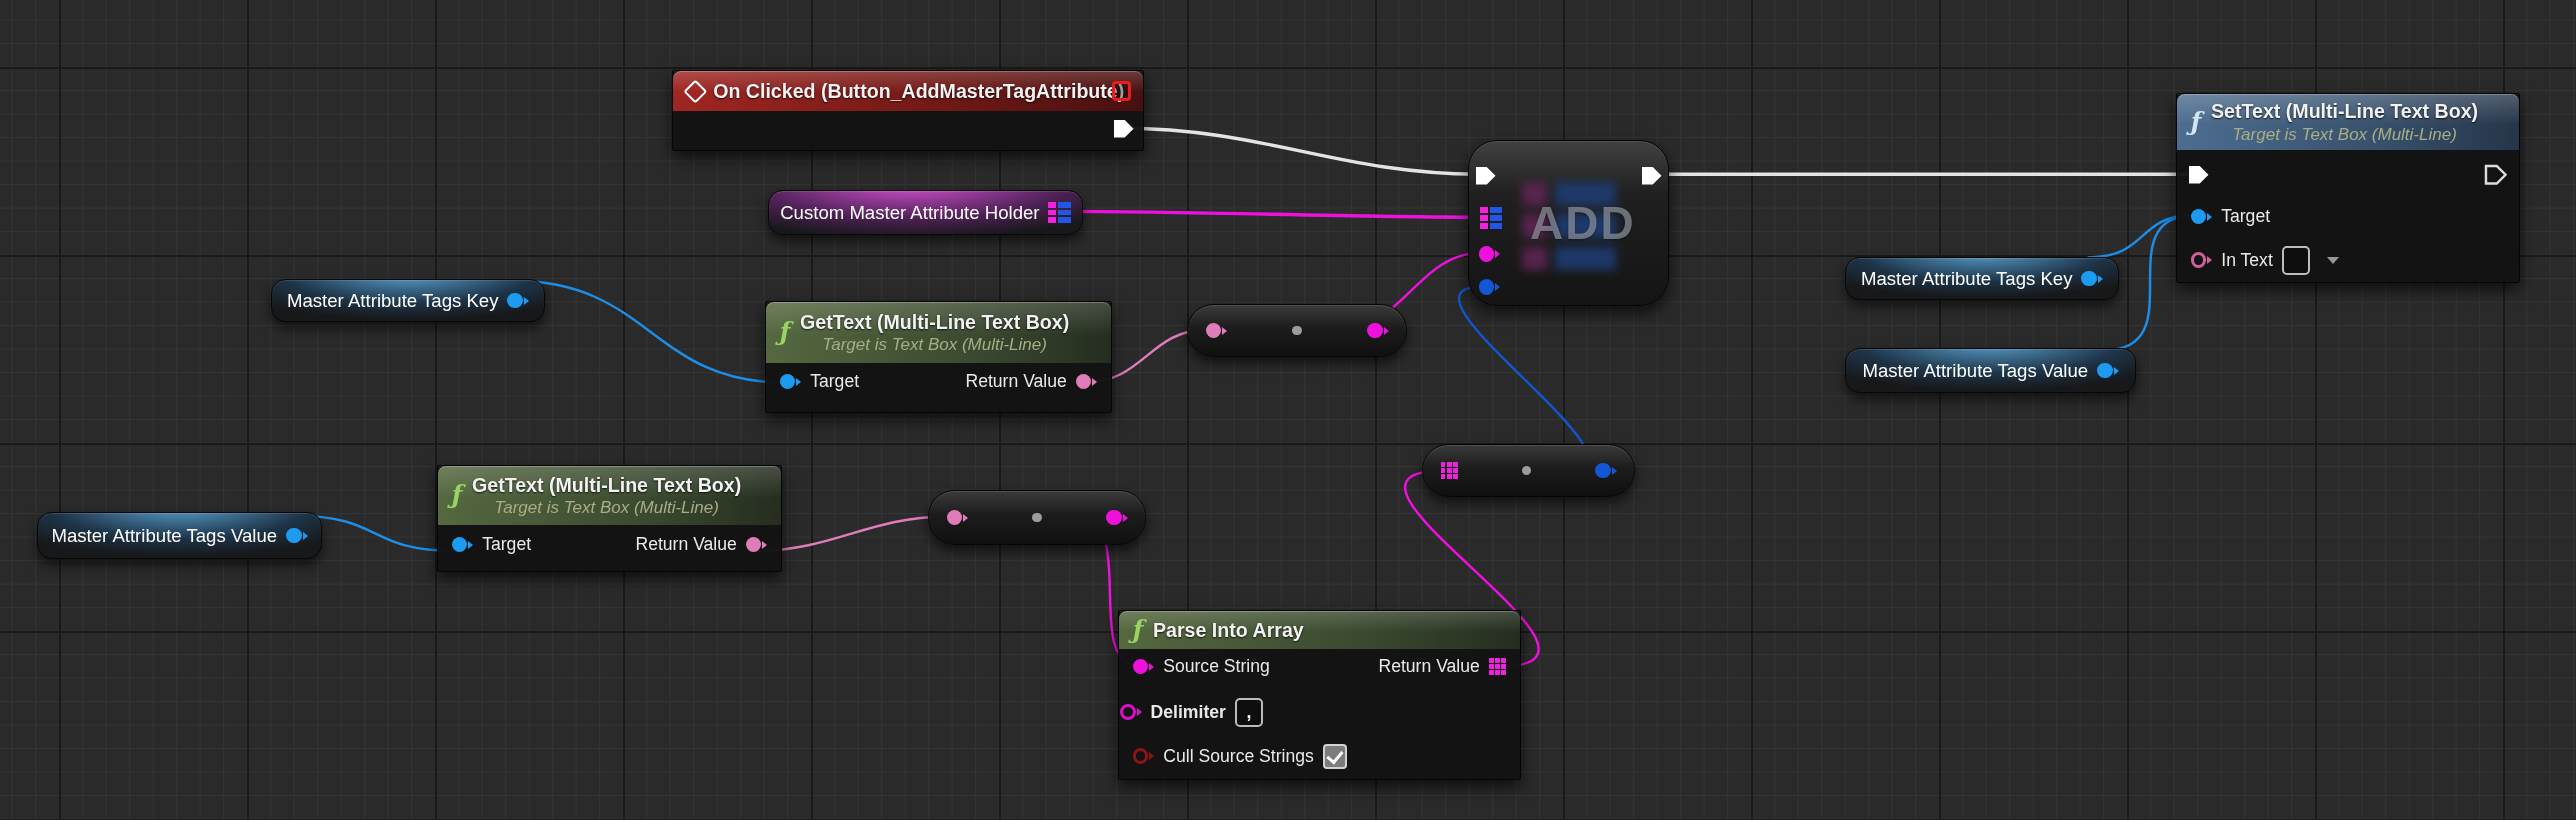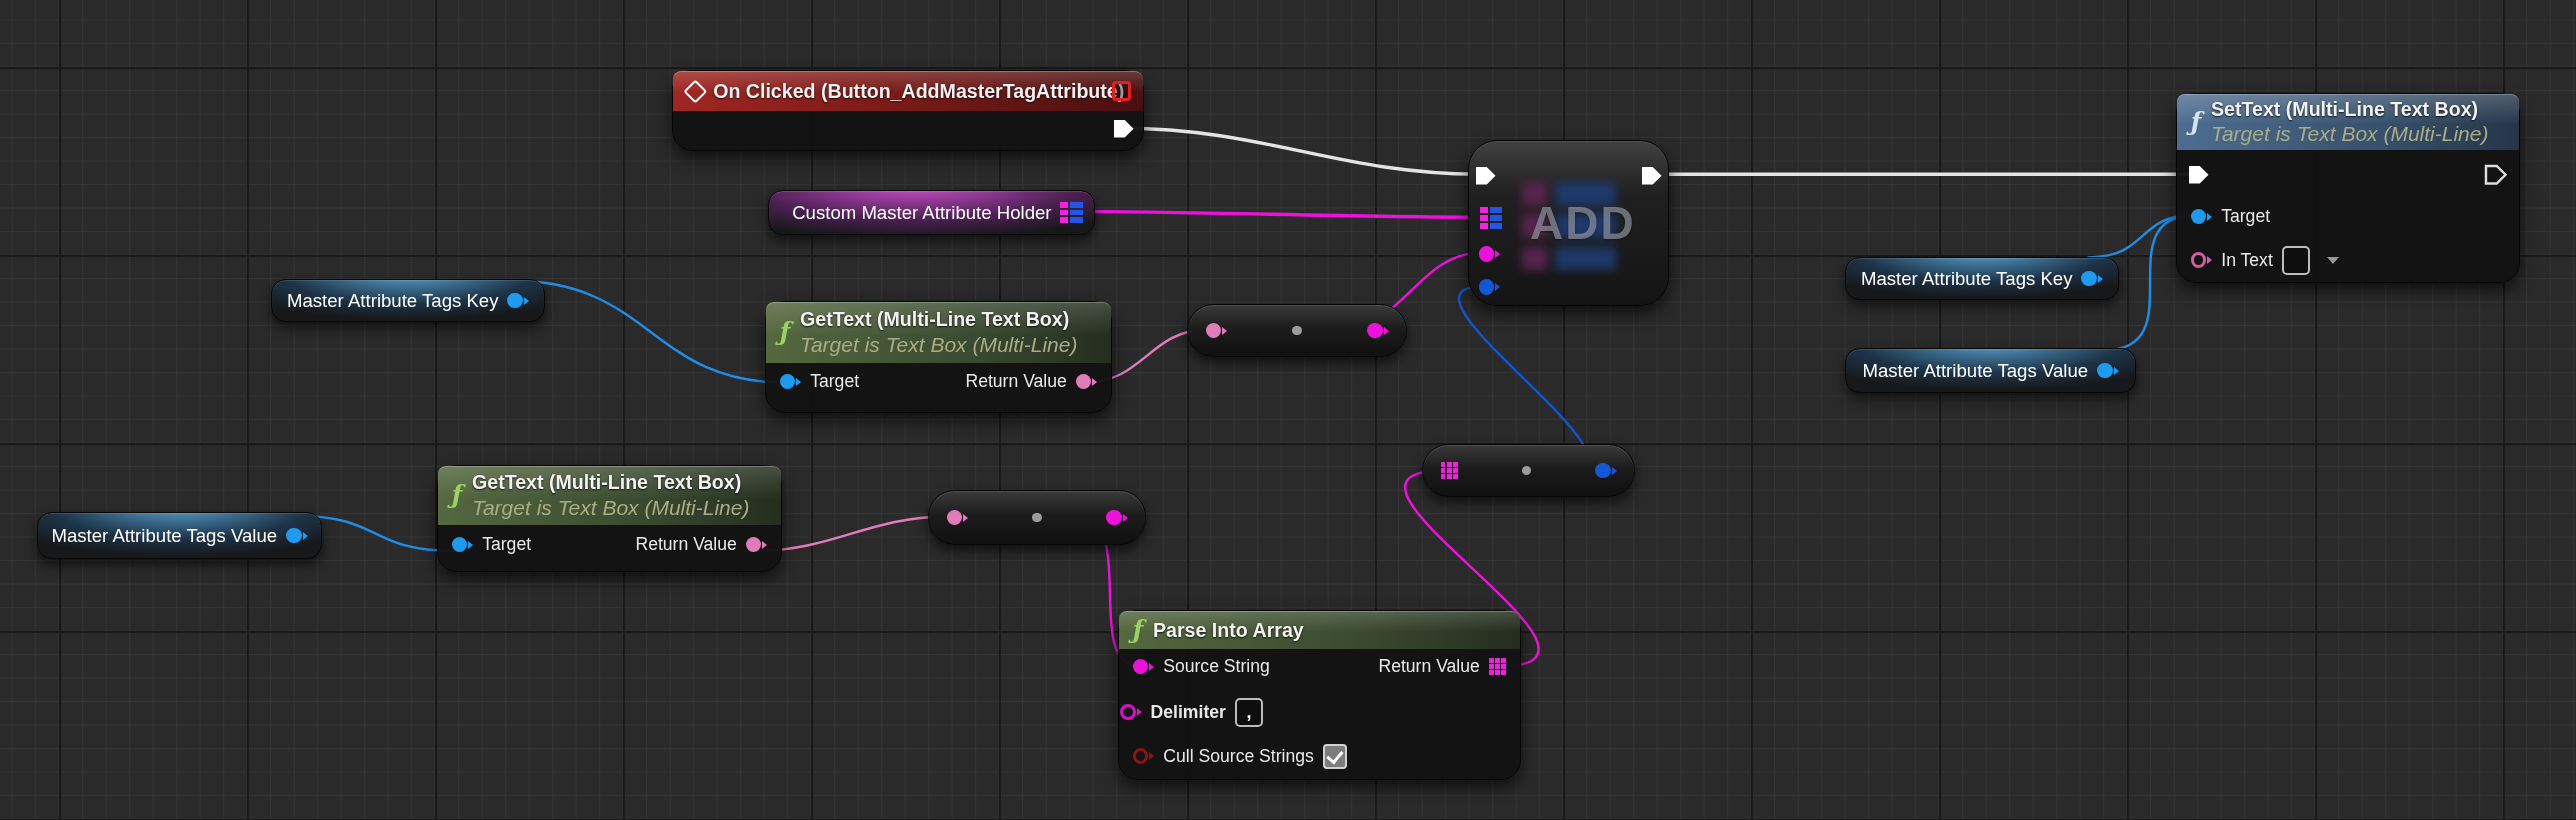--- a/index.html
+++ b/index.html
@@ -12,33 +12,33 @@
       linear-gradient(90deg, #191919 2px, transparent 2px),
       linear-gradient(#353535 1px, transparent 1px),
       linear-gradient(90deg, #353535 1px, transparent 1px);
     background-size:188px 188px,188px 188px,23.5px 23.5px,23.5px 23.5px;
     background-position:59px 67px,59px 67px,11.7px 19.6px,11.7px 19.6px;
   }
   .wires{position:absolute;left:0;top:0;z-index:1;}
   .node{
     position:absolute;z-index:2;
     background:rgba(19,19,19,0.97);
-    border:1.5px solid #050505;border-radius:20px;
+    border:1.5px solid #050505;border-radius:2px;
     box-shadow:0 6.9px 15.7px rgba(0,0,0,0.65), inset 0 1px 0 rgba(255,255,255,0.07);
   }
   .node-header{
     position:relative;display:flex;align-items:center;gap:9.8px;
     border-radius:7.8px 7.8px 0 0;padding:0 13.7px;
     box-shadow:inset 0 1px 0 rgba(255,255,255,0.25);
   }
   .hdr-red{background:linear-gradient(180deg,rgba(255,255,255,0.18),rgba(255,255,255,0) 55%),linear-gradient(90deg,#a02622,#6e1815 60%,#471010);}
   .hdr-green{background:linear-gradient(180deg,rgba(255,255,255,0.16),rgba(255,255,255,0) 55%),linear-gradient(90deg,#55683f,#3a4a30 60%,#252d1f);}
   .hdr-blue{background:linear-gradient(180deg,rgba(255,255,255,0.20),rgba(255,255,255,0) 55%),linear-gradient(90deg,#4d6d90,#37506b 60%,#263549);}
   .node-title{color:#f2f2f2;font-weight:bold;font-size:19.6px;white-space:nowrap;text-shadow:0 1px 2px rgba(0,0,0,0.8);}
-  .node-subtitle{color:#a9ad86;font-style:italic;font-size:21px;white-space:nowrap;}
+  .node-subtitle{color:#a9ad86;font-style:italic;font-size:17px;white-space:nowrap;text-align:center;}
   .title-wrap{display:flex;flex-direction:column;justify-content:center;line-height:1.25;}
   .fn-glyph{font-family:"DejaVu Serif",serif;font-style:italic;font-weight:bold;font-size:24.5px;line-height:1;}
   .fn-green{color:#9ad364;}
   .fn-blue{color:#d3e4f4;}
   .diamond{width:12.7px;height:12.7px;border:2.9px solid #fff;transform:rotate(45deg);border-radius:2.9px;background:transparent;}
   .red-square{position:absolute;right:11.7px;top:50%;margin-top:-9.8px;width:13.7px;height:13.7px;border:3.4px solid #ed1c1c;border-radius:3.9px;background:rgba(0,0,0,0.35);}
   .pin-row{position:absolute;display:flex;align-items:center;gap:8.8px;color:#e9e9e9;font-size:17.6px;white-space:nowrap;}
   .pin-row.right{flex-direction:row-reverse;}
   .pin{display:inline-flex;align-items:center;}
   .pin-circle{width:15.7px;height:15.7px;border-radius:50%;}
@@ -51,21 +51,21 @@
   .hollow-magenta{background:transparent;border:3.4px solid #d810c8;width:9.8px;height:9.8px;} .wedge-hmagenta{border-left-color:#d810c8;}
   .hollow-red{background:transparent;border:3.4px solid #8e1414;width:9.8px;height:9.8px;} .wedge-hred{border-left-color:#8e1414;}
   .exec-pin{display:block;}
   .gray-dot{width:9.8px;height:9.8px;border-radius:50%;background:#9c9c9c;}
   .var-pill{
     position:absolute;z-index:2;display:flex;align-items:center;justify-content:center;gap:8.8px;
     border:1.5px solid #070707;border-radius:14.7px;color:#fff;font-size:18.6px;white-space:nowrap;
     box-shadow:0 5.9px 11.7px rgba(0,0,0,0.6), inset 0 1px 1px rgba(255,255,255,0.14);
   }
   .pill-blue{background:radial-gradient(95% 150% at 50% -15%, rgba(96,175,225,0.9), rgba(38,92,140,0.4) 48%, rgba(0,0,0,0) 75%),#17181a;margin-top:20px;}
-  .pill-magenta{background:radial-gradient(100% 160% at 45% -15%, rgba(219,83,219,0.95), rgba(140,42,152,0.45) 50%, rgba(0,0,0,0) 78%),#17181a;padding-left:12px;}
+  .pill-magenta{background:radial-gradient(100% 160% at 45% -15%, rgba(219,83,219,0.95), rgba(140,42,152,0.45) 50%, rgba(0,0,0,0) 78%),#17181a;}
   .conv-pill{
     position:absolute;z-index:2;display:flex;align-items:center;justify-content:space-between;
     background:linear-gradient(180deg,#3a3a3a,#1c1c1c 45%,#101010);
     border:1.5px solid #060606;border-radius:26.4px;padding:0 17.6px;
     box-shadow:0 5.9px 11.7px rgba(0,0,0,0.6), inset 0 1px 1px rgba(255,255,255,0.12);
   }
   .map-icon{display:flex;flex-direction:column;gap:2px;}
   .map-icon .mrow{display:flex;gap:2px;}
   .map-icon .msq{width:7.8px;height:5.9px;background:#f322dd;}
   .map-icon .mbar{width:12.7px;height:5.9px;background:#2257e6;}

